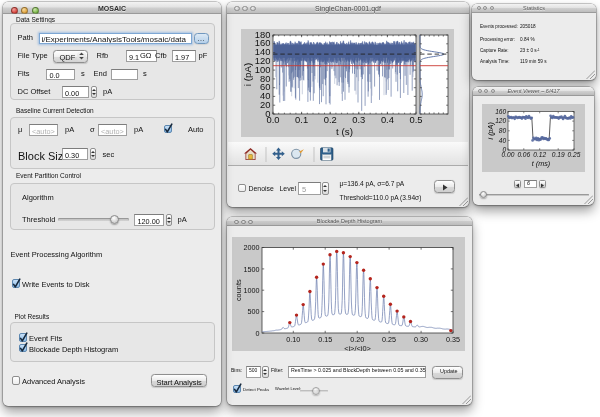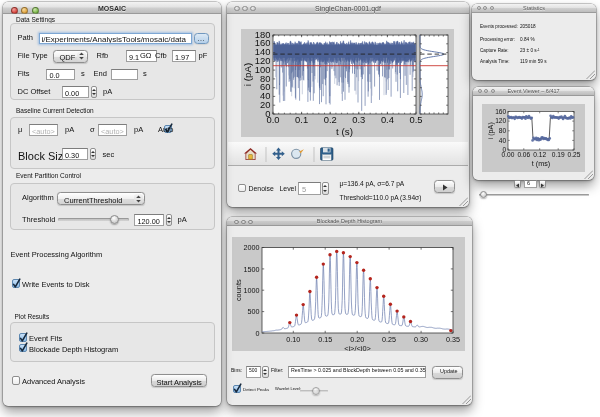--- a/index.html
+++ b/index.html
@@ -200,21 +200,21 @@
     <span class="lbl" style="left:7.5px;top:43.8px;font-size:10px;display:inline-block;transform:scale(0.46);transform-origin:0 0;">Capture Rate:</span>
     <span class="lbl" style="left:47.5px;top:43.8px;font-size:10px;display:inline-block;transform:scale(0.47);transform-origin:0 0;">23 ± 0 s<span style="font-size:7px;position:relative;top:-2.5px;">-1</span></span>
     <span class="lbl" style="left:7.5px;top:55.4px;font-size:10px;display:inline-block;transform:scale(0.46);transform-origin:0 0;">Analysis Time:</span>
     <span class="lbl" style="left:47.5px;top:55.4px;font-size:10px;display:inline-block;transform:scale(0.47);transform-origin:0 0;">119 min 59 s</span>
     <div class="grip">
       <svg width="10" height="10">
         <path d="M1.5 10 10 1.5 M5 10 10 5 M8.5 10 10 8.5" stroke="#9a9a9a" stroke-width="1"></path>
       </svg>
     </div>
   </div>
-<div class="win" style="left:473px;top:87px;width:121px;height:93px;">
+<div class="win" style="left:473px;top:87px;width:121px;height:118px;font-style:italic;">
     <div class="tbar" style="height:9px;"></div>
     <span class="glamp" style="left:4.5px;top:2.2px;width:4px;height:4px;"></span>
     <span class="glamp" style="left:11px;top:2.2px;width:4px;height:4px;"></span>
     <span class="glamp" style="left:17.5px;top:2.2px;width:4px;height:4px;"></span>
     <div class="title" style="top:0.5px;font-size:10px;color:#555;transform:scale(0.55);transform-origin:50% 0;">Event Viewer – 6/417</div>
     <div style="position:absolute;left:9px;top:17px;width:103px;height:68px;"><svg width="103" height="68" viewBox="0 0 103 68" font-family="Liberation Sans, sans-serif">
         <rect x="0" y="0" width="103" height="68" fill="#c9c9c9"></rect>
         <rect x="26" y="7.5" width="66" height="38.5" fill="#ffffff" stroke="#3a3a3a" stroke-width="0.7"></rect>
         <path d="M26 13.5H49.8L51.0 34.7H67.2L68.4 13.5H92" stroke="#4a4a4a" stroke-width="0.9" fill="none"></path>
         <circle cx="26.4" cy="12.3" r="1.35" fill="#56699f" fill-opacity="0.9"></circle>
@@ -359,34 +359,28 @@
     <span class="lbl" style="left:15px;top:124.2px;font-size:7.5px;">μ</span>
     <span class="field" style="left:25.5px;top:122px;width:29px;height:11.5px;padding:2.8px 2.5px 0;font-size:7.3px;color:#b0b0b0;">&lt;auto&gt;</span>
     <span class="lbl" style="left:62px;top:124.2px;font-size:7.5px;">pA</span>
     <span class="lbl" style="left:87px;top:124.2px;font-size:7.5px;">σ</span>
     <span class="field" style="left:94.5px;top:122px;width:29px;height:11.5px;padding:2.8px 2.5px 0;font-size:7.3px;color:#b0b0b0;">&lt;auto&gt;</span>
     <span class="lbl" style="left:131px;top:124.2px;font-size:7.5px;">pA</span>
     <span class="cb" style="left:160.5px;top:122.5px;background:linear-gradient(#c8e0f7,#8cbce8);border-color:#5c87b0;"></span>
     <span style="position:absolute;left:160.0px;top:119.0px;"><svg width="11" height="12">
         <path d="M2.6 6.4 L4.3 8.8 L8.8 1.2" stroke="#16283c" stroke-width="1.6" fill="none" stroke-linecap="round" stroke-linejoin="round"></path>
       </svg></span>
-    <span class="lbl" style="left:155px;top:124.2px;font-size:7.5px;">Auto</span>
+    <span class="lbl" style="left:185px;top:124.2px;font-size:7.5px;">Auto</span>
     <span class="lbl" style="left:15px;top:148.7px;font-size:11px;">Block Size</span>
     <span class="field" style="left:58.5px;top:146px;width:26px;height:11.5px;padding:2.8px 2.5px 0;font-size:7.3px;">0.30</span>
     <span class="step" style="left:86.5px;top:146px;height:11.5px;"></span>
     <span class="lbl" style="left:99.5px;top:148.7px;font-size:7.5px;">sec</span>
     <span class="lbl" style="left:13px;top:171.2px;font-size:6.5px;">Event Partition Control</span>
     <div class="gbox" style="left:7px;top:181px;width:205px;height:47px;"></div>
     <span class="lbl" style="left:19px;top:191.7px;font-size:7.5px;">Algorithm</span>
-    <span class="pop" style="left:54px;top:190px;width:88px;height:13px;padding:2.8px 0 0 6px;">CurrentThreshold<span class="arr">
-        <svg width="7" height="8">
-          <path d="M3.5 0.5 L5.8 3 H1.2 Z" fill="#444"></path>
-          <path d="M3.5 7.5 L5.8 5 H1.2 Z" fill="#444"></path>
-        </svg>
-      </span></span>
     <span class="lbl" style="left:19px;top:213.7px;font-size:7.5px;">Threshold</span>
     <span class="slider" style="left:55px;top:216px;width:71px;"></span>
     <span class="knob" style="left:106.5px;top:212.5px;"></span>
     <span class="field" style="left:131px;top:212px;width:30px;height:11.5px;padding:2.8px 2.5px 0;font-size:7.3px;">120.00</span>
     <span class="step" style="left:162.5px;top:212px;height:11.5px;"></span>
     <span class="lbl" style="left:174.5px;top:213.7px;font-size:7.5px;">pA</span>
     <span class="lbl" style="left:7.5px;top:248.5px;font-size:7.5px;">Event Processing Algorithm</span>
     <span class="cb" style="left:8.5px;top:277px;background:linear-gradient(#c8e0f7,#8cbce8);border-color:#5c87b0;"></span>
     <span style="position:absolute;left:8.0px;top:273.5px;"><svg width="11" height="12">
         <path d="M2.6 6.4 L4.3 8.8 L8.8 1.2" stroke="#16283c" stroke-width="1.6" fill="none" stroke-linecap="round" stroke-linejoin="round"></path>

